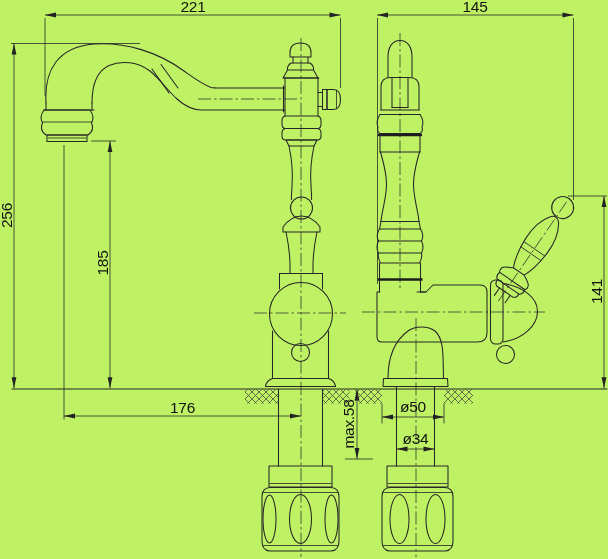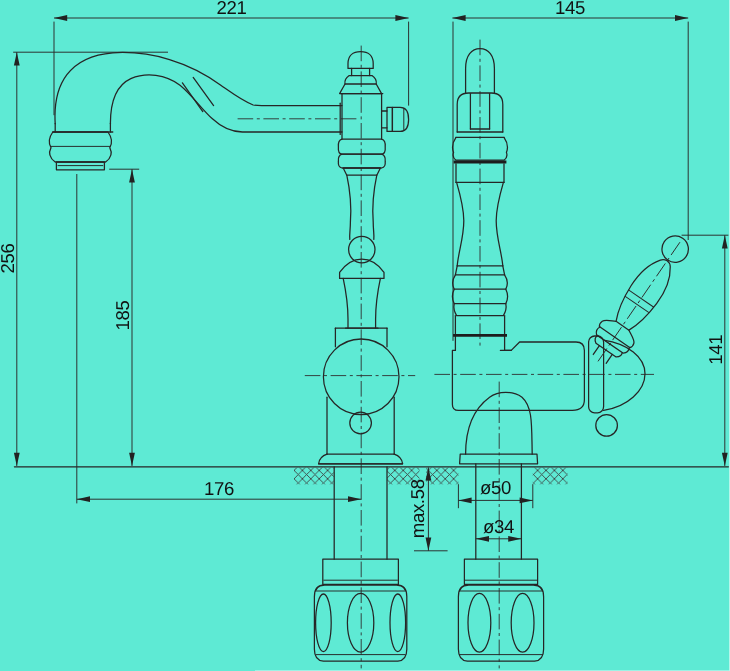--- a/index.html
+++ b/index.html
@@ -1,16 +1,16 @@
 <!DOCTYPE html>
 <html><head>
 <meta charset="utf-8">
 <style>
   html,body{margin:0;padding:0;background:#ffffff;}
-  .stage{width:608px;height:559px;background:#5eead4;position:relative;overflow:hidden;}
+  .stage{width:608px;height:559px;background:#bef264;position:relative;overflow:hidden;}
   svg{display:block;}
   svg .ln{stroke:#262626;fill:none;stroke-width:1.05;stroke-linejoin:round;stroke-linecap:round;}
   svg .thin{stroke:#262626;fill:none;stroke-width:.8;}
   svg .dk{stroke:#1d1d1d;fill:none;stroke-width:2.4;}
   svg .dl{stroke:#2a2a2a;fill:none;stroke-width:.8;stroke-linecap:butt;}
   svg .cl{stroke:#2f2f2f;fill:none;stroke-width:.75;stroke-dasharray:13 3 2.5 3;stroke-linecap:butt;}
   svg .ar{fill:#222222;stroke:none;}
   svg text{font-family:"Liberation Sans",sans-serif;font-size:15.5px;letter-spacing:-.3px;fill:#121212;stroke:none;}
 </style>
 </head>

